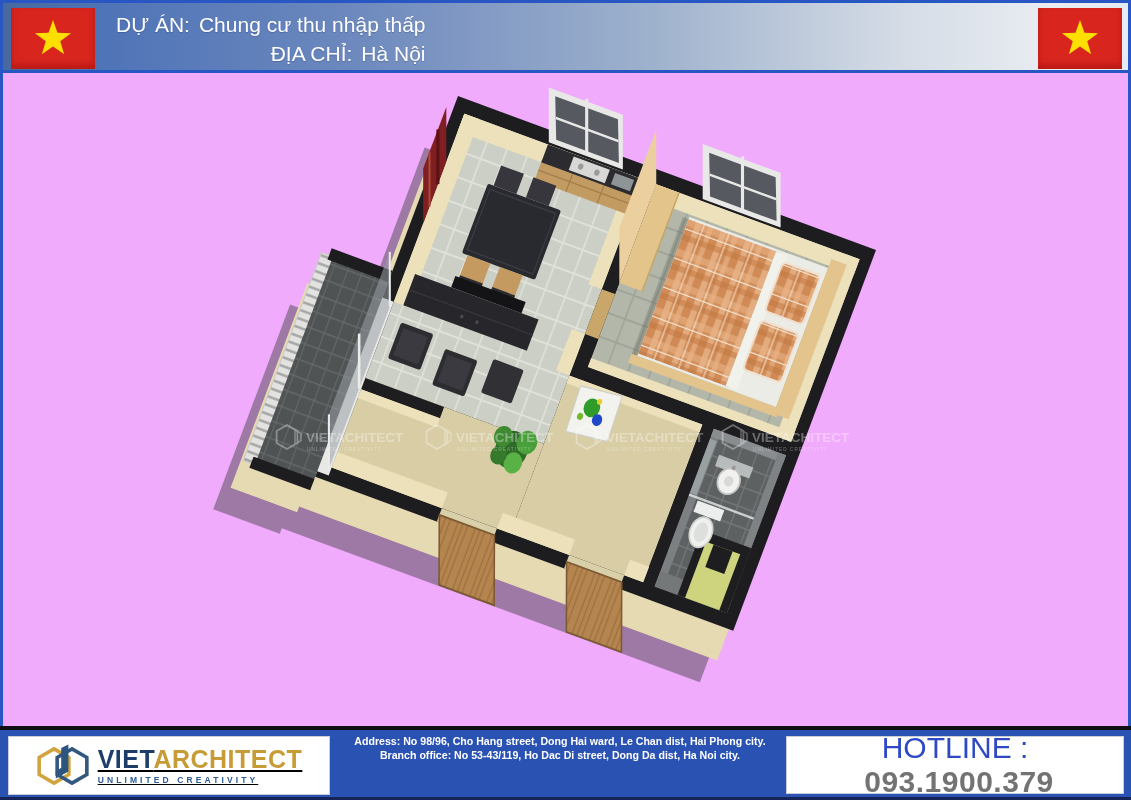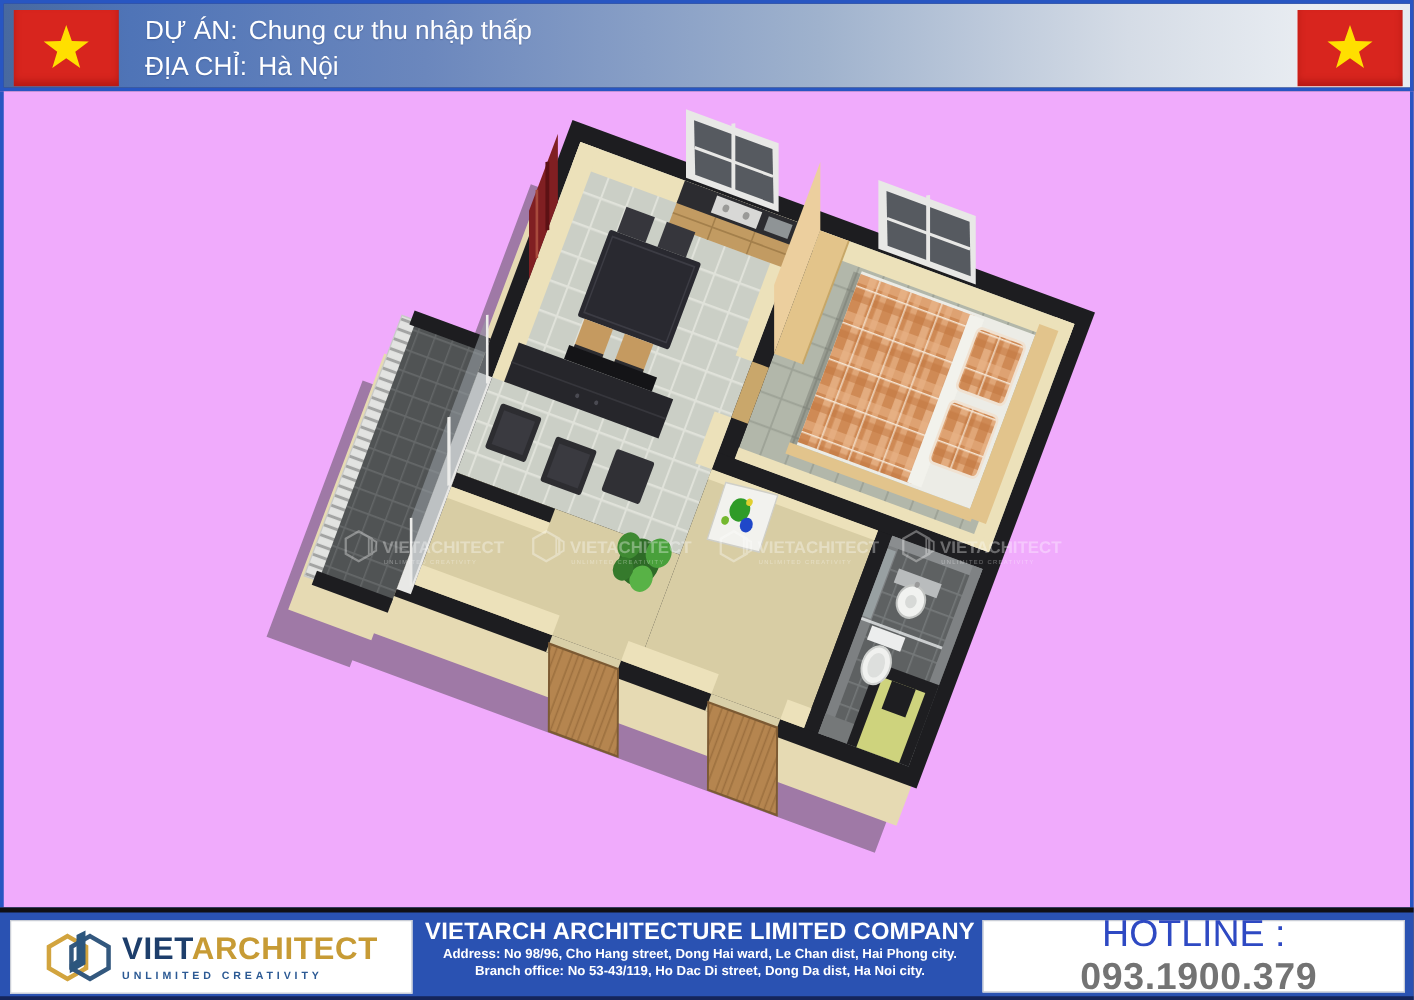--- a/index.html
+++ b/index.html
@@ -10,32 +10,32 @@
   .header{position:absolute;top:0;left:0;width:1131px;height:73px;box-sizing:border-box;
     border:3px solid #2856c2;
     background:linear-gradient(90deg,#48699f 0%,#4f74b7 9%,#6b87bd 30%,#9fb2cd 58%,#d5dce6 80%,#e9edf2 93%,#e6ebf1 100%);}
   .flag{position:absolute;top:5px;width:84px;height:61px;background:#d8251e;
     box-shadow:inset 0 -4px 6px rgba(120,0,0,.35);}
   .flag.left{left:8px;}
   .flag.right{right:6px;}
   .flag svg{position:absolute;left:0;top:0;}
   .header-text{position:absolute;left:113px;top:7px;color:#fff;}
   .header-line{font-size:21px;font-weight:500;line-height:29px;white-space:nowrap;
-    text-shadow:0 1px 1px rgba(20,40,90,.25);}
+    text-shadow:0 1px 1px rgba(20,40,90,.25);text-align:right;}
   .header-line .val{margin-left:9px;}
   
   .main{position:absolute;top:73px;left:0;width:1131px;height:653px;background:#f0abfc;}
   .edge{position:absolute;top:73px;width:3px;height:653px;background:#2856c2;}
   .edge.l{left:0}.edge.r{right:0}
   
   .footer{position:absolute;top:726px;left:0;width:1131px;height:74px;box-sizing:border-box;
     background:#2a52b2;border-top:4px solid #101014;}
   .footer:after{content:"";position:absolute;left:0;right:0;bottom:0;height:3px;background:#15255a;}
   .logo-box{position:absolute;left:8px;top:6px;width:322px;height:59px;background:#fff;
-    border:1px solid #c9cdd6;box-sizing:border-box;display:flex;align-items:center;justify-content:center;gap:8px;}
+    border:1px solid #c9cdd6;box-sizing:border-box;display:flex;align-items:center;justify-content:center;gap:8px;text-decoration:underline;}
   .logo-words{display:flex;flex-direction:column;line-height:1;}
   .logo-brand{font-size:25px;font-weight:800;letter-spacing:.5px;}
   .logo-brand .p1{color:#1d3e6b;}
   .logo-brand .p2{color:#c79b35;}
   .logo-tag{margin-top:4px;font-size:8.5px;font-weight:700;letter-spacing:3.1px;color:#2c5a94;}
   .company-box{position:absolute;left:336px;top:3px;width:448px;height:66px;color:#fff;text-align:center;}
   .company-name{font-size:19px;font-weight:800;letter-spacing:.2px;margin-top:2px;white-space:nowrap;}
   .company-line{font-size:10.6px;font-weight:700;line-height:13.5px;white-space:nowrap;}
   .company-line:first-of-type{margin-top:2px;}
   .hotline-box{position:absolute;right:7px;top:6px;width:338px;height:58px;background:#fff;
@@ -315,21 +315,20 @@
         <polygon points="28,8 36,4 36,34 22,42 22,34 28,30" fill="#2c567d"></polygon>
       </svg>
       <div class="logo-words">
         <div class="logo-brand">
           <span class="p1">VIET</span><span class="p2">ARCHITECT</span>
         </div>
         <div class="logo-tag">UNLIMITED CREATIVITY</div>
       </div>
     </div>
     <div class="company-box">
-      <div class="company-name">VIETARCH ARCHITECTURE LIMITED COMPANY</div>
       <div class="company-line">Address: No 98/96, Cho Hang street, Dong Hai ward, Le Chan dist, Hai Phong city.</div>
       <div class="company-line">Branch office: No 53-43/119, Ho Dac Di street, Dong Da dist, Ha Noi city.</div>
     </div>
     <div class="hotline-box">
       <span class="hotline-label">HOTLINE :</span>
       <span class="hotline-number">093.1900.379</span>
     </div>
   </div>
 </div>
 

